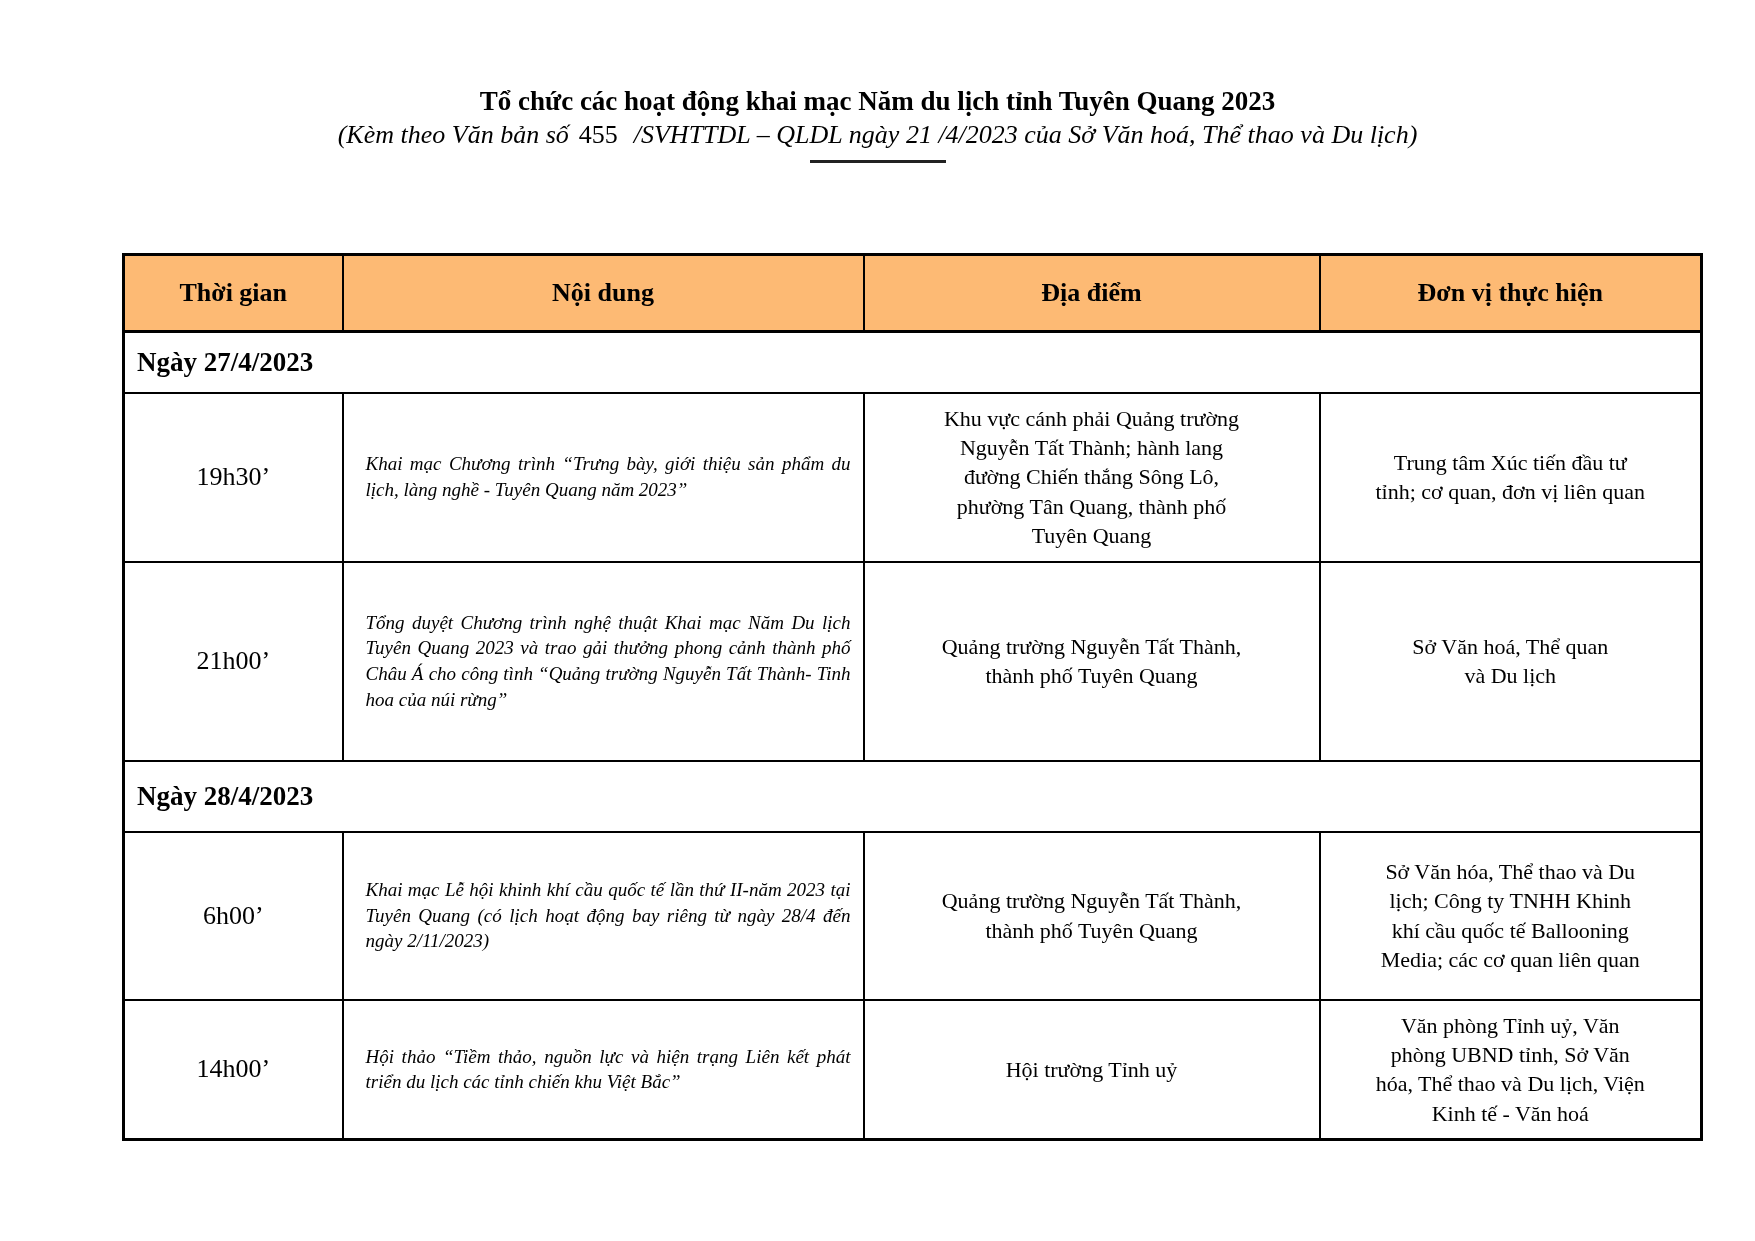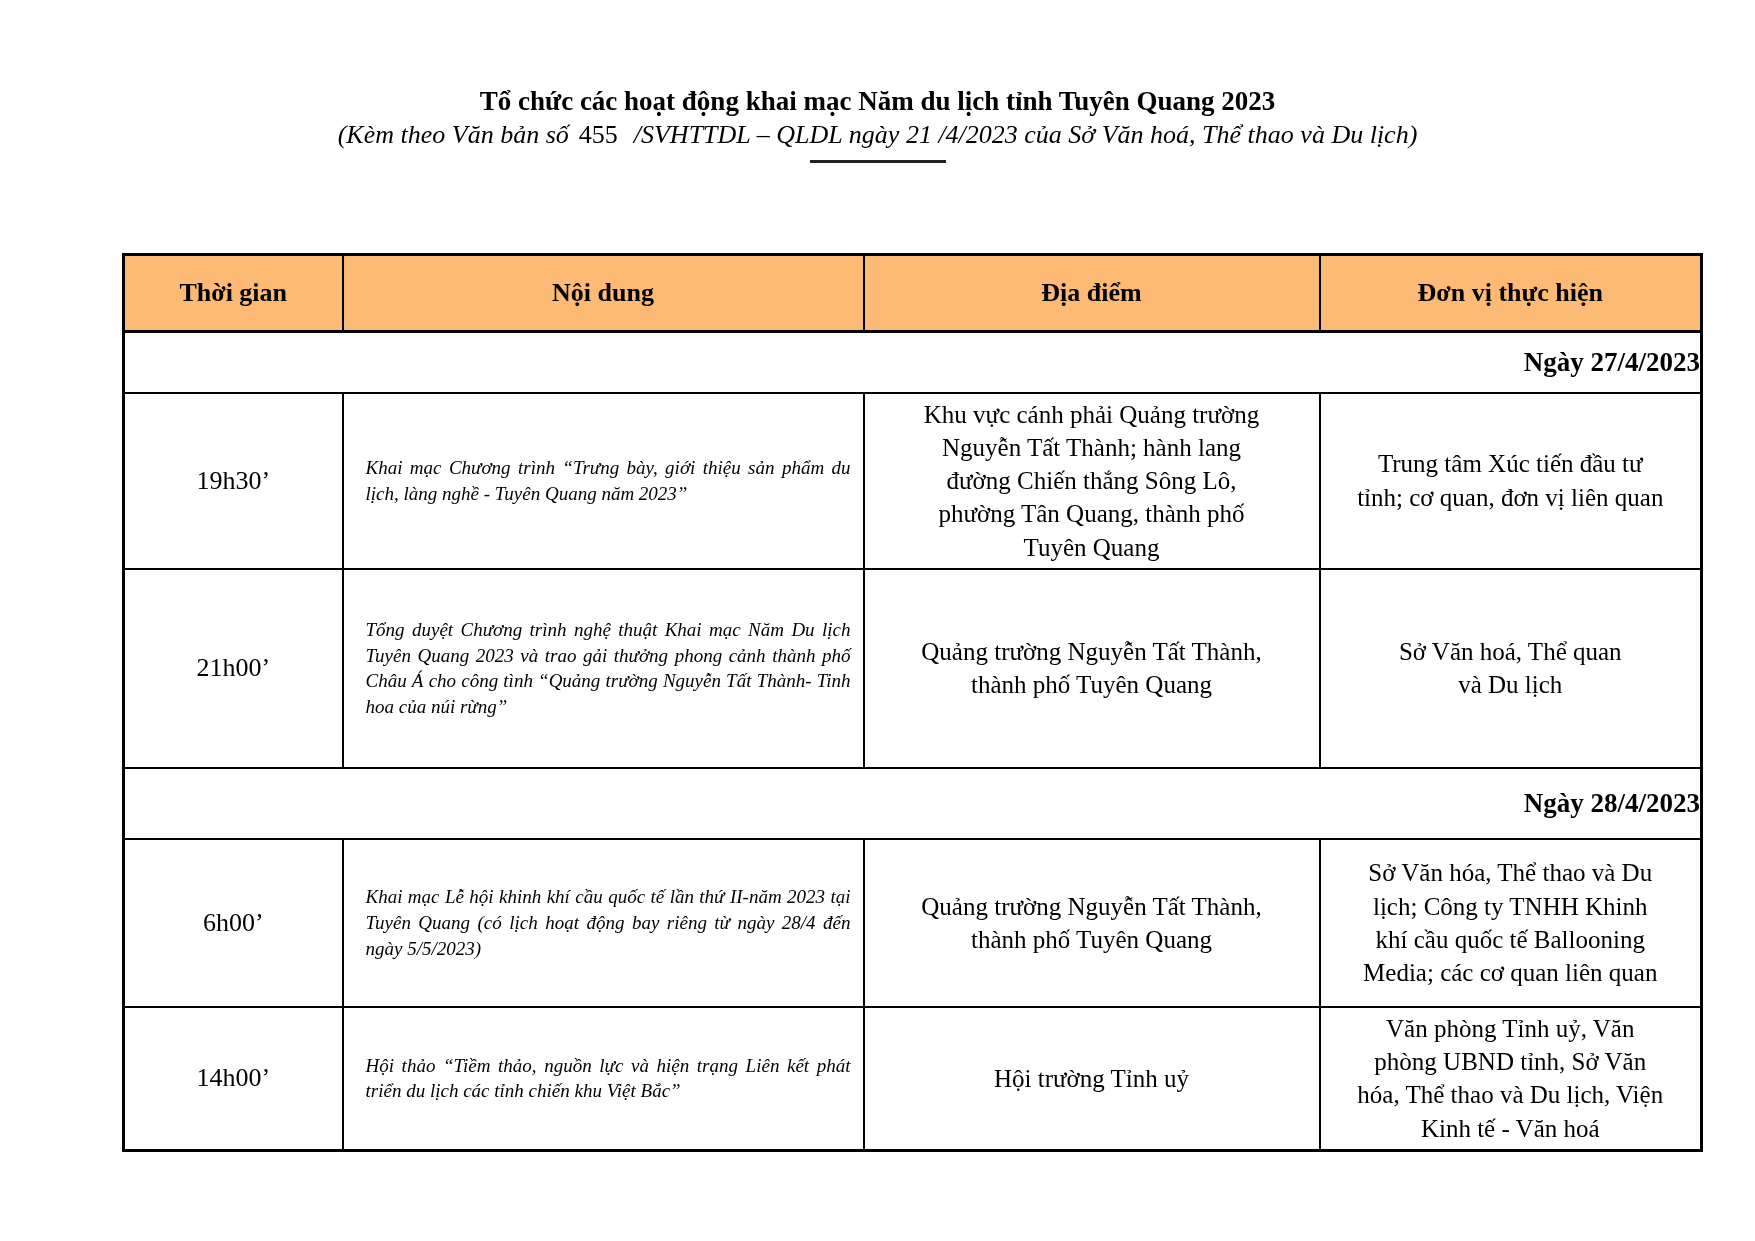--- a/index.html
+++ b/index.html
@@ -62,37 +62,37 @@
   tr.header-row th {
     background: #fdba74;
     font-size: 26px;
     font-weight: bold;
     text-align: center;
     border-bottom: 3px solid #000;
   }
   tr.date-row td {
     font-size: 27px;
     font-weight: bold;
-    text-align: right;
+    text-align: left;
     padding-left: 12px;
   }
   td.cell-time {
     text-align: center;
     font-size: 26px;
   }
   td.cell-content {
     text-align: justify;
     font-size: 19px;
     line-height: 1.35;
     padding: 8px 12px 8px 22px;
     font-style: italic;
   }
   td.cell-location, td.cell-unit {
     text-align: center;
-    font-size: 25px;
+    font-size: 22px;
     line-height: 1.33;
     white-space: pre-line;
     padding: 4px 25px;
   }
 </style>
 </head>
 <body>
 
 <div class="doc">
 
@@ -142,21 +142,21 @@
       <td class="cell-unit">Sở Văn hoá, Thể quan
 và Du lịch</td>
     </tr>
 
     <tr class="date-row" style="height:71px">
       <td colspan="4">Ngày 28/4/2023</td>
     </tr>
 
     <tr style="height:168px">
       <td class="cell-time">6h00’</td>
-      <td class="cell-content">Khai mạc Lễ hội khinh khí cầu quốc tế lần thứ II-năm 2023 tại Tuyên Quang (có lịch hoạt động bay riêng từ ngày 28/4 đến ngày 5/5/2023)</td>
+      <td class="cell-content">Khai mạc Lễ hội khinh khí cầu quốc tế lần thứ II-năm 2023 tại Tuyên Quang (có lịch hoạt động bay riêng từ ngày 28/4 đến ngày 2/11/2023)</td>
       <td class="cell-location">Quảng trường Nguyễn Tất Thành,
 thành phố Tuyên Quang</td>
       <td class="cell-unit">Sở Văn hóa, Thể thao và Du
 lịch; Công ty TNHH Khinh
 khí cầu quốc tế Ballooning
 Media; các cơ quan liên quan</td>
     </tr>
 
     <tr style="height:140px">
       <td class="cell-time">14h00’</td>

